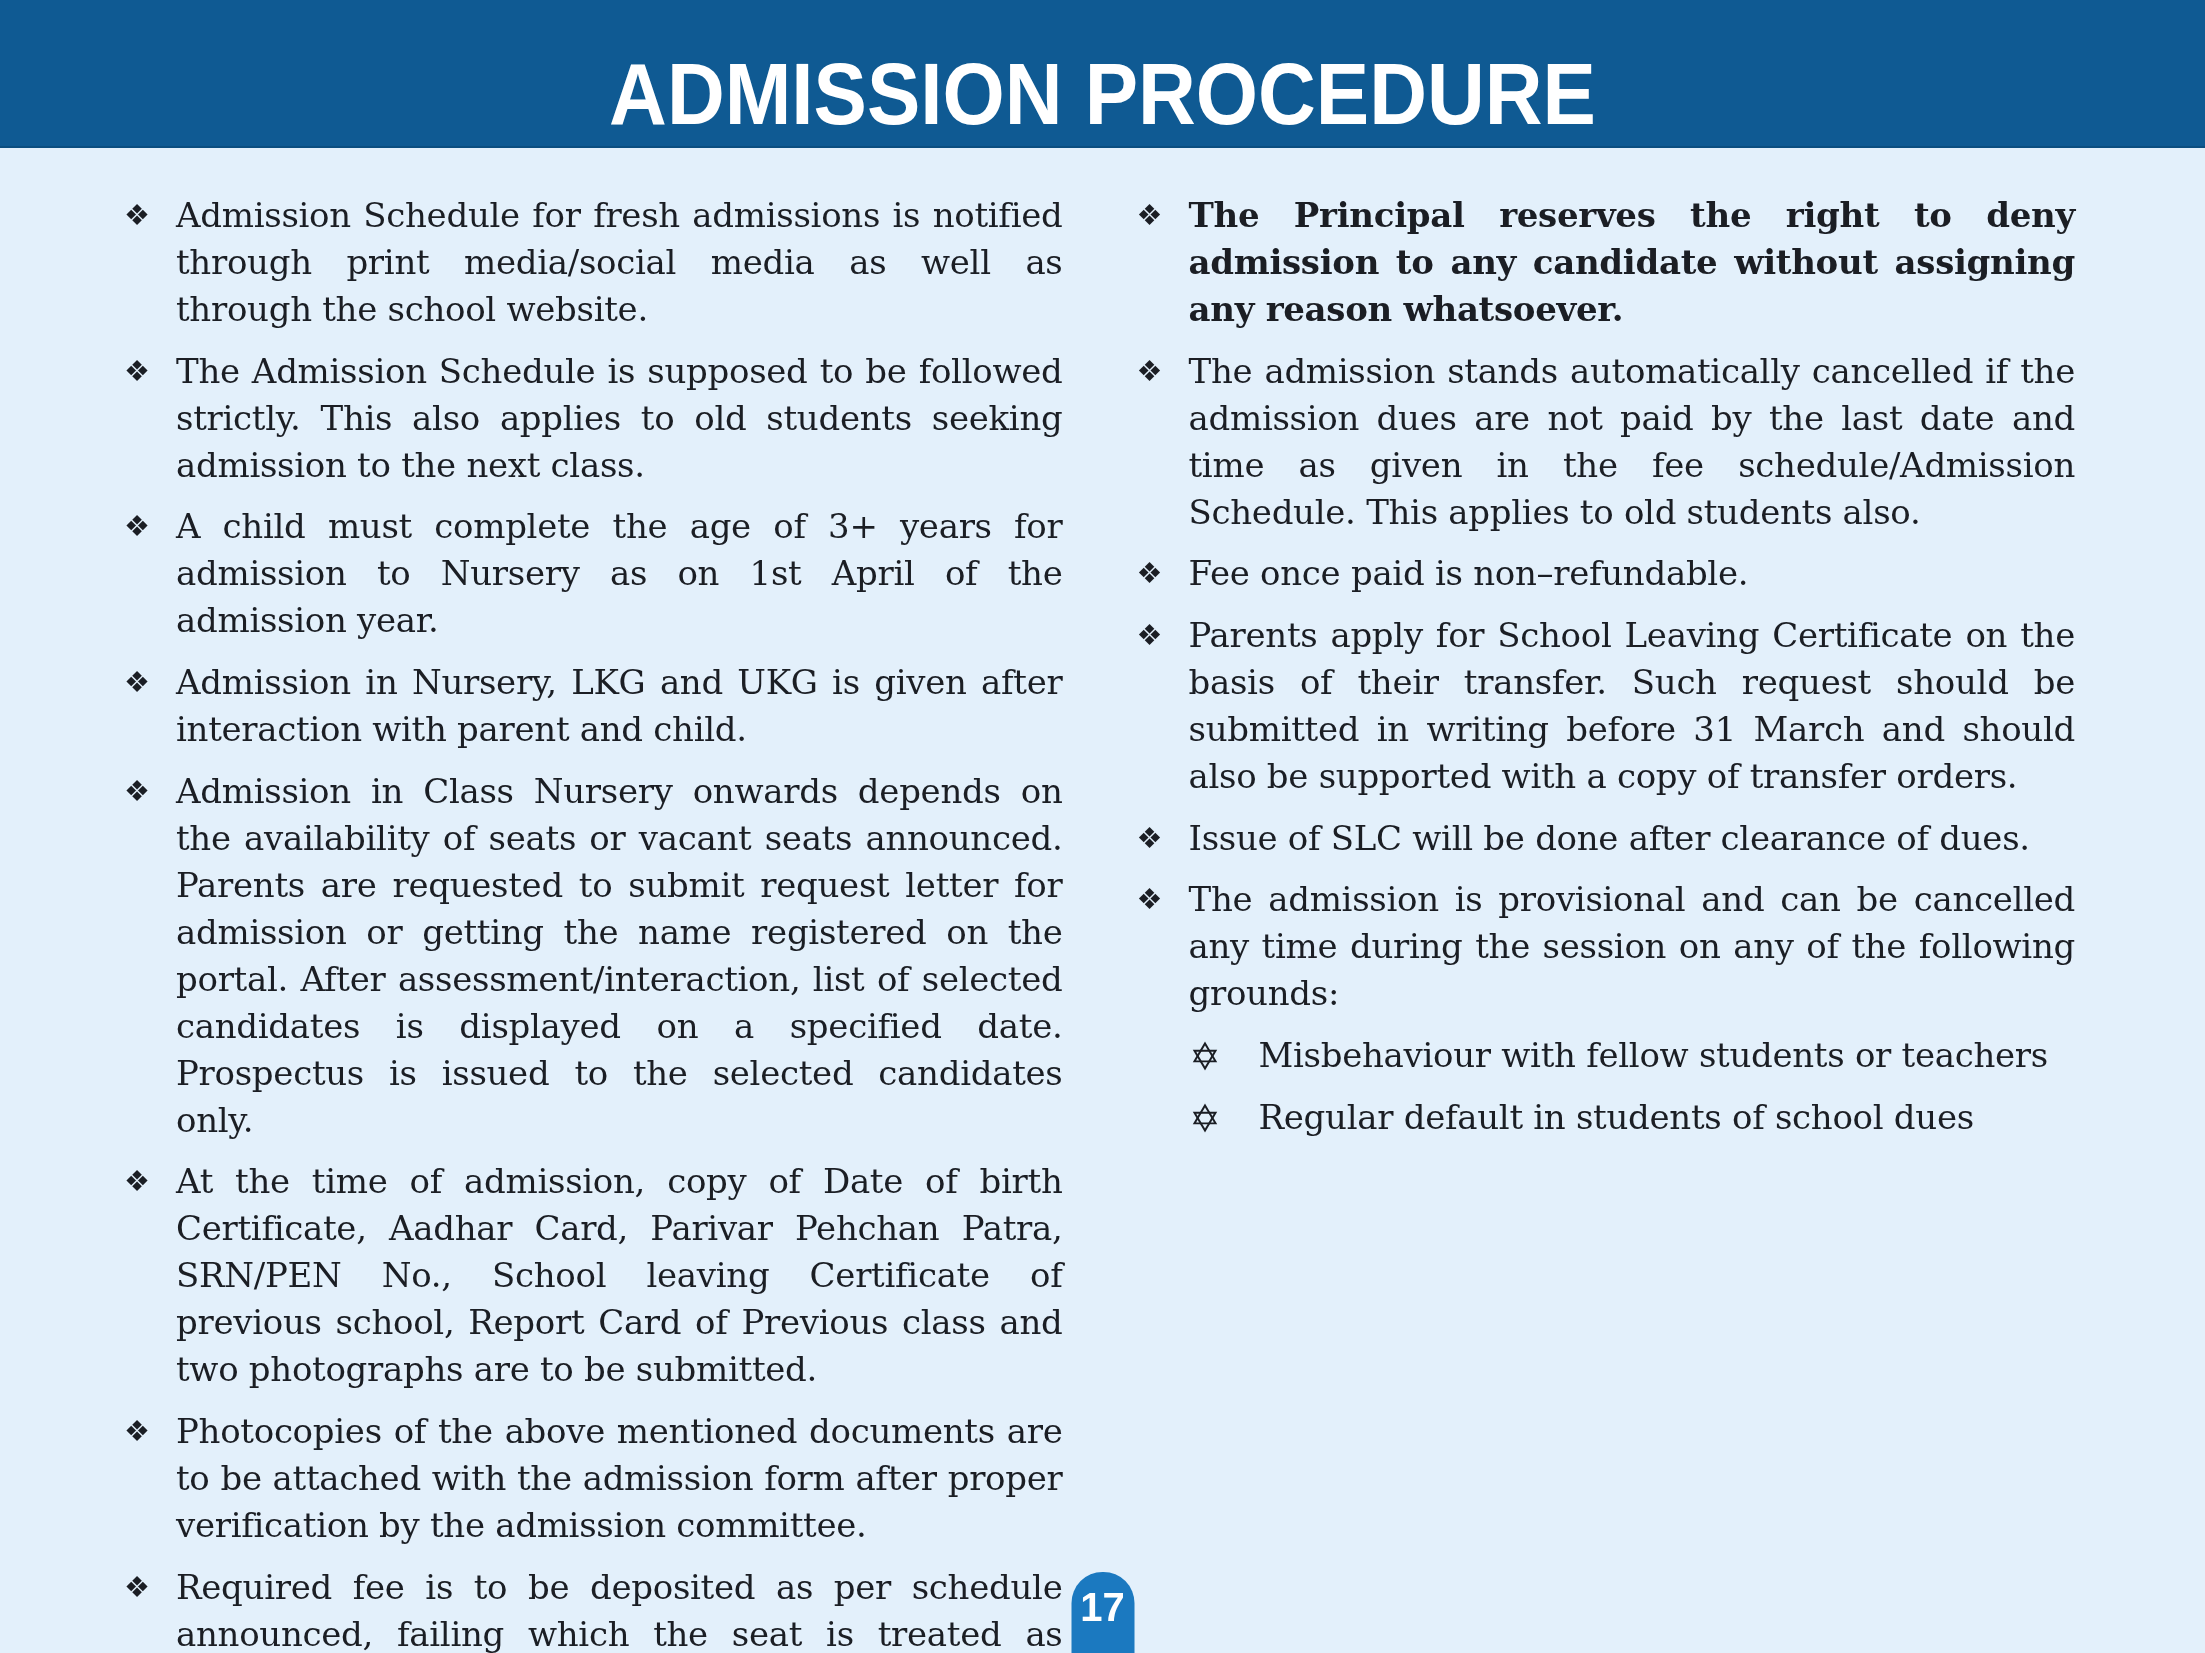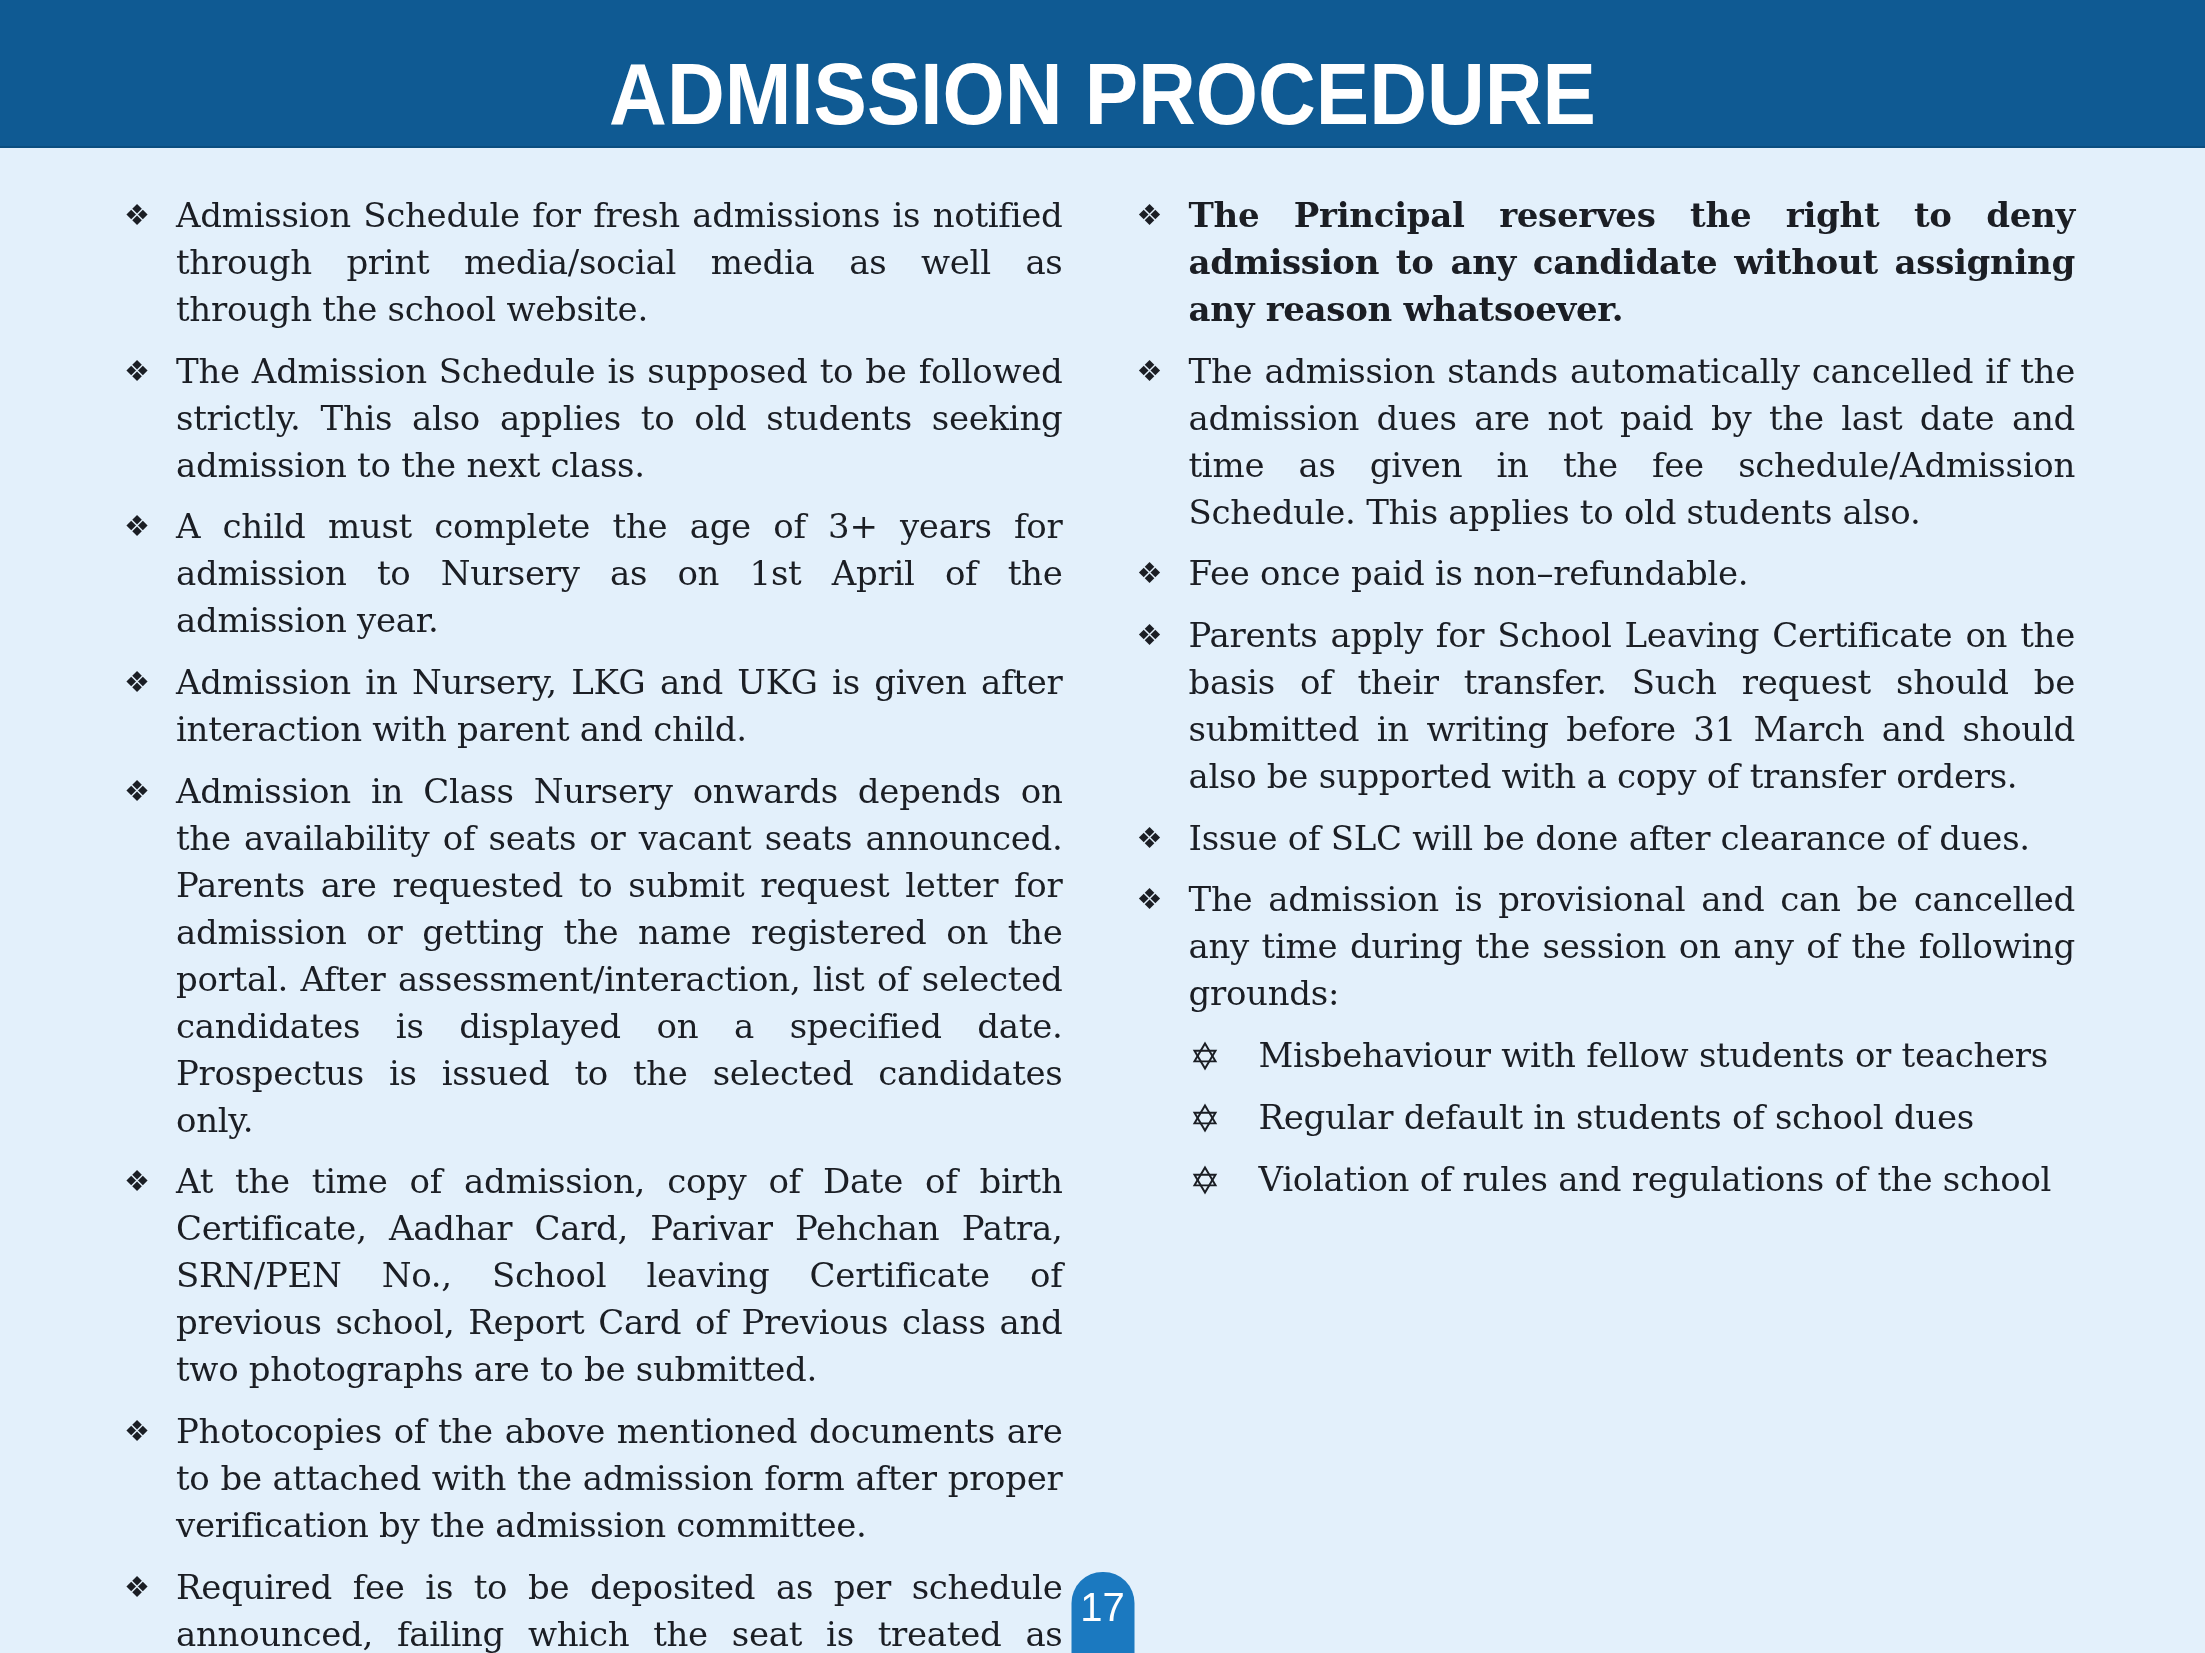--- a/index.html
+++ b/index.html
@@ -84,21 +84,21 @@
     background: #1B79C0;
     border-radius: 31px 31px 0 0;
     display: flex;
     justify-content: center;
     align-items: flex-start;
     padding-top: 14.7px;
     box-sizing: border-box;
   }
   .page-number {
     font-family: "Liberation Sans", sans-serif;
-    font-weight: 400;
+    font-weight: 700;
     font-size: 40px;
     color: #FFFFFF;
     line-height: 1;
   }
 </style>
 </head>
 <body>
 
 <header class="page-header">
   <div class="page-title">ADMISSION PROCEDURE</div>
@@ -180,29 +180,20 @@
         </div>
         <div class="sub-bullet-item">
           <span class="sub-bullet-cell">
             <svg width="28" height="32" viewBox="0 0 24 26">
               <path d="M12 2.2 L21 17.6 H3 Z" fill="none" stroke="#1B1E24" stroke-width="1.7"></path>
               <path d="M12 23.8 L3 8.4 H21 Z" fill="none" stroke="#1B1E24" stroke-width="1.7"></path>
             </svg>
           </span>
           <span class="bullet-text">Regular default in students of school dues</span>
         </div>
-        <div class="sub-bullet-item">
-          <span class="sub-bullet-cell">
-            <svg width="28" height="32" viewBox="0 0 24 26">
-              <path d="M12 2.2 L21 17.6 H3 Z" fill="none" stroke="#1B1E24" stroke-width="1.7"></path>
-              <path d="M12 23.8 L3 8.4 H21 Z" fill="none" stroke="#1B1E24" stroke-width="1.7"></path>
-            </svg>
-          </span>
-          <span class="bullet-text">Violation of rules and regulations of the school</span>
-        </div>
       </div>
     </div>
   </section>
 
 </main>
 
 <div class="page-number-badge">
   <span class="page-number">17</span>
 </div>
 

